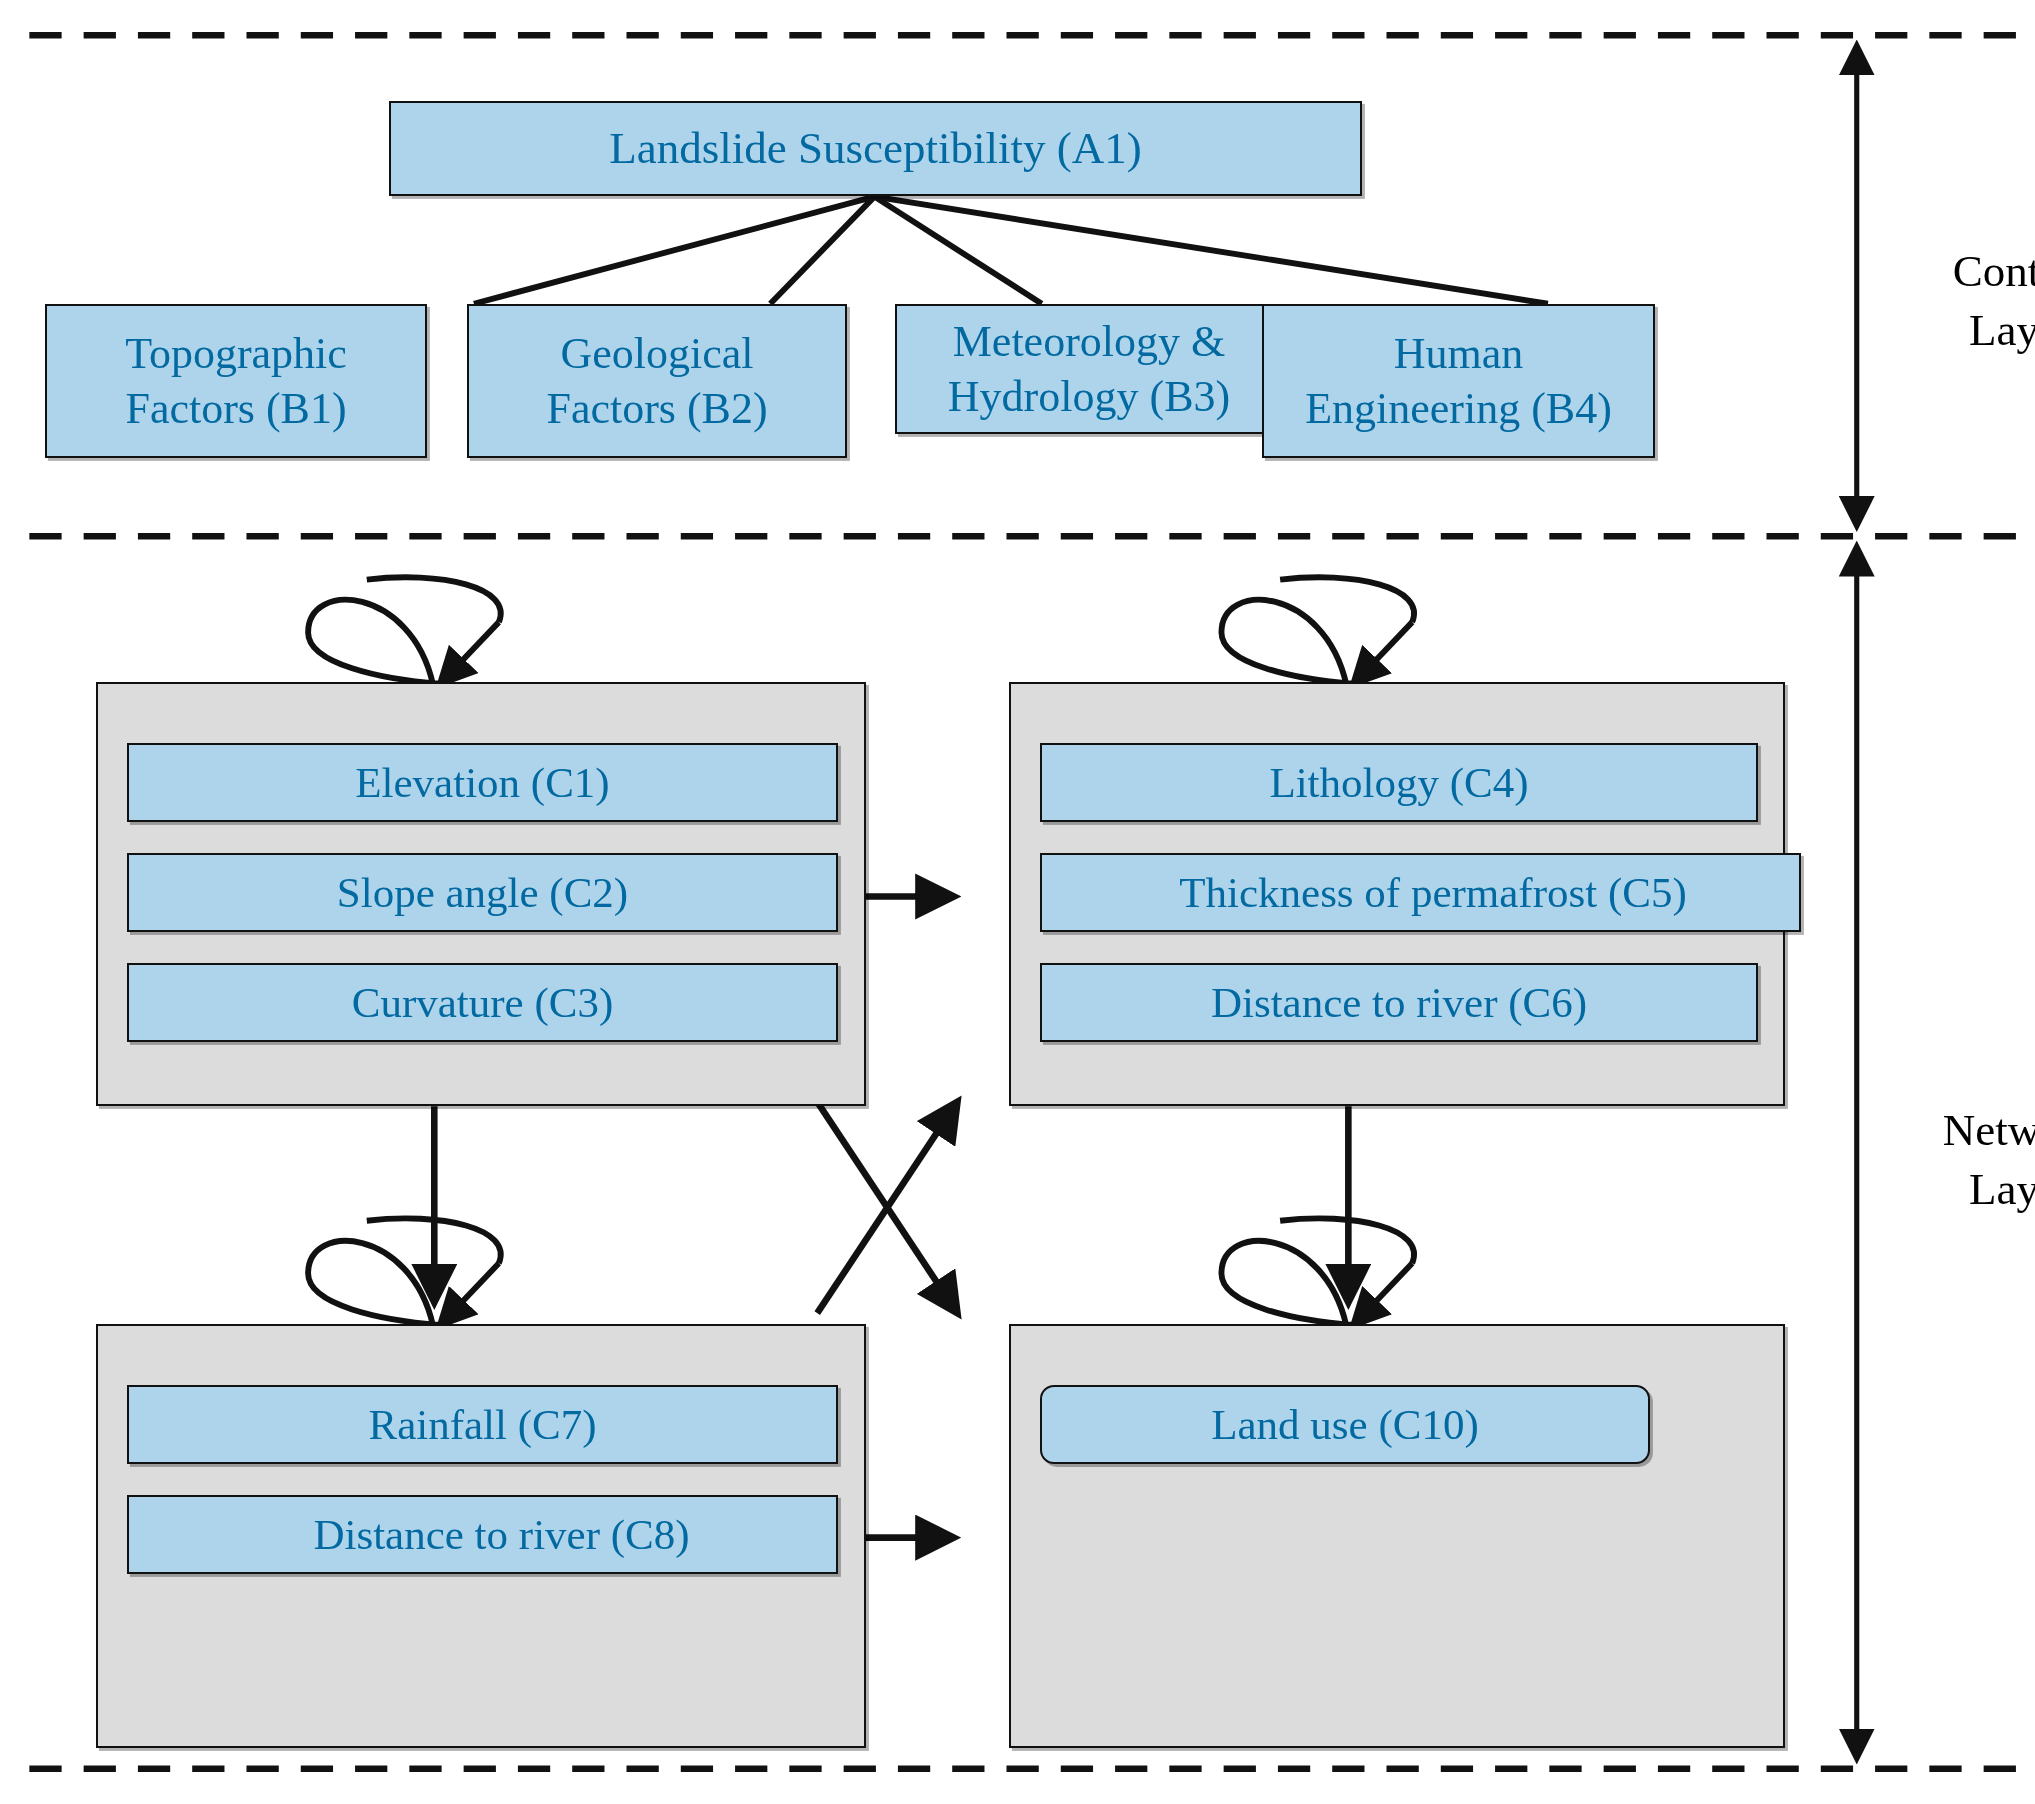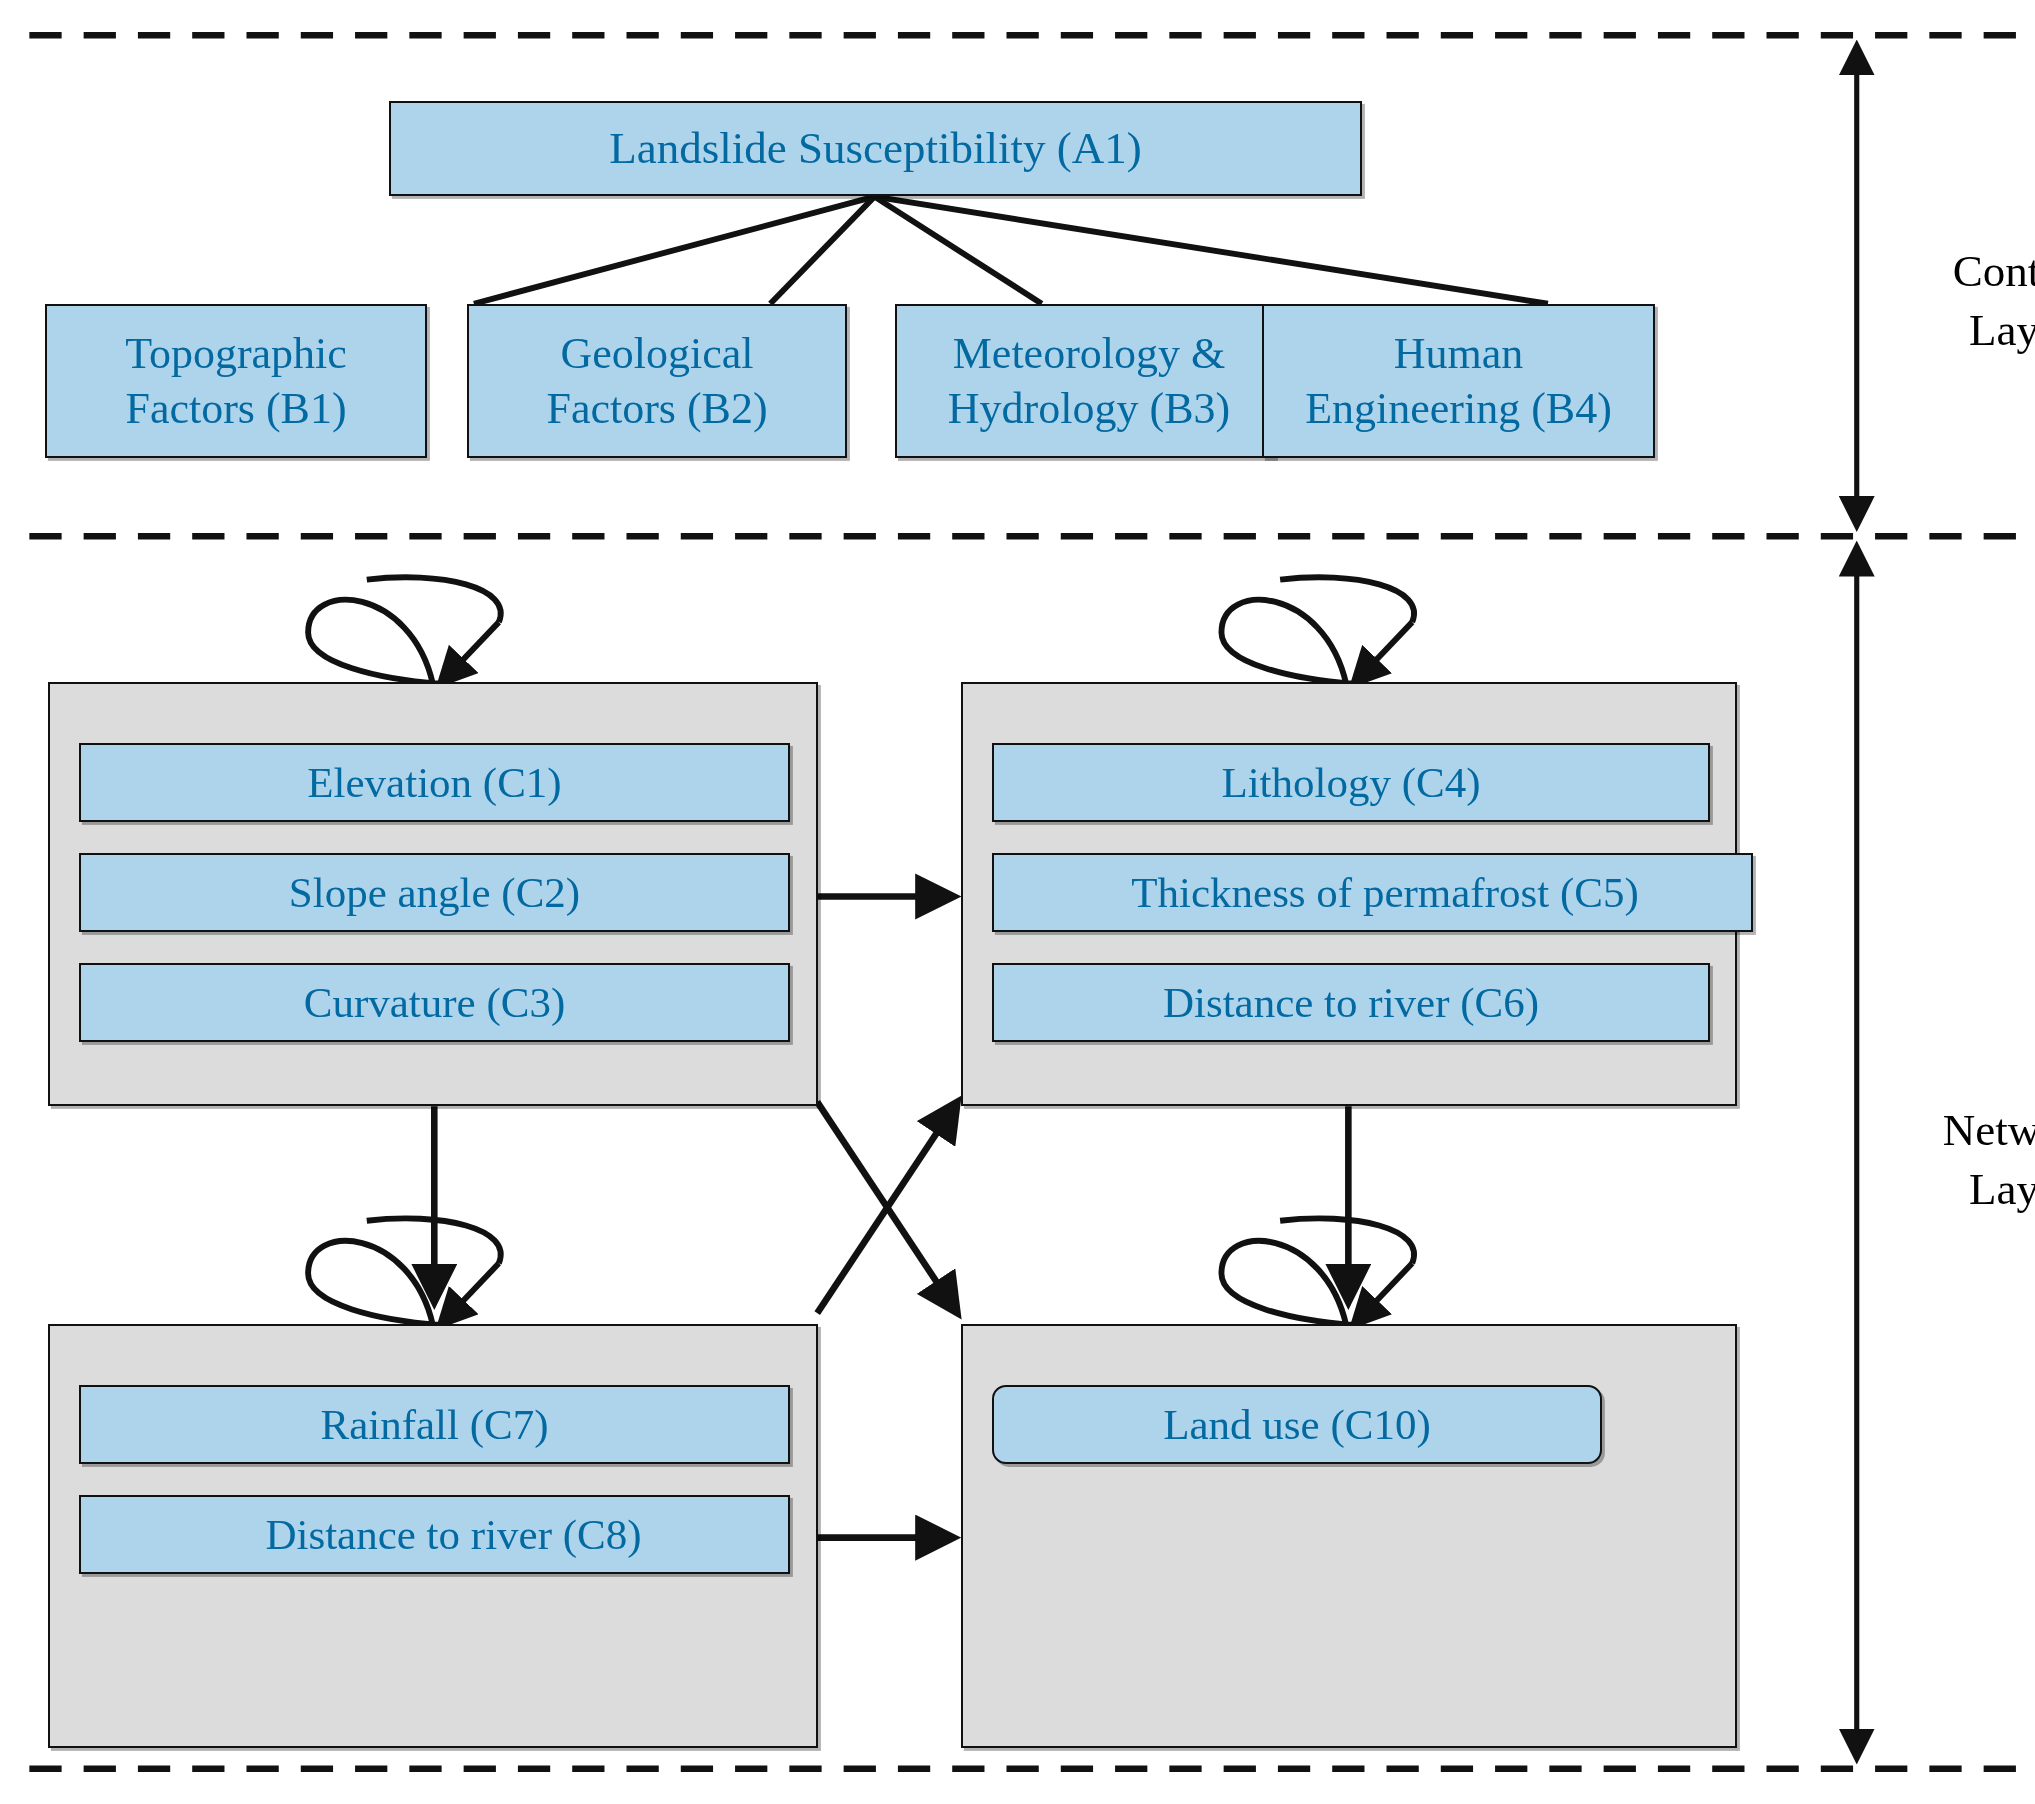--- a/index.html
+++ b/index.html
@@ -36,20 +36,21 @@
   .blue-box {
     background: #aed4ec;
     border: 2.9px solid #111111;
     box-shadow: 2.9px 2.9px 0 rgba(0,0,0,0.30);
   }
   .group-box {
     background: #dcdcdc;
     border: 2.9px solid #111111;
     box-shadow: 2.9px 2.9px 0 rgba(0,0,0,0.30);
     display: block;
+    margin-left: 48px;
   }
   .goal-label { font-size: 45px; }
   .crit-label { font-size: 44px; }
   .sub-label  { font-size: 43px; }
   .layer-label {
     position: absolute;
     font-size: 45px;
     color: #000000;
     text-align: center;
     line-height: 1.32;
@@ -115,21 +116,21 @@
   </div>
 
   <div class="node blue-box crit-label" style="left:45px; top:304px; width:382px; height:154px; white-space:pre-line;">
     <span>Topographic
 Factors (B1)</span>
   </div>
   <div class="node blue-box crit-label" style="left:467px; top:304px; width:380px; height:154px; white-space:pre-line;">
     <span>Geological
 Factors (B2)</span>
   </div>
-  <div class="node blue-box crit-label" style="left:895px; top:304px; width:380px; height:154px; white-space:pre-line;padding-left:8px;">
+  <div class="node blue-box crit-label" style="left:895px; top:304px; width:380px; height:130px; white-space:pre-line;padding-left:8px;">
     <span>Meteorology &amp;
 Hydrology (B3)</span>
   </div>
   <div class="node blue-box crit-label" style="left:1262px; top:304px; width:393px; height:154px; white-space:pre-line;">
     <span>Human
 Engineering (B4)</span>
   </div>
 
   <div class="node group-box" style="left:48px; top:682px; width:770px; height:424px;">
     <div class="node blue-box sub-label" style="left:29px; top:59px; width:711px; height:79px; position:absolute;">

